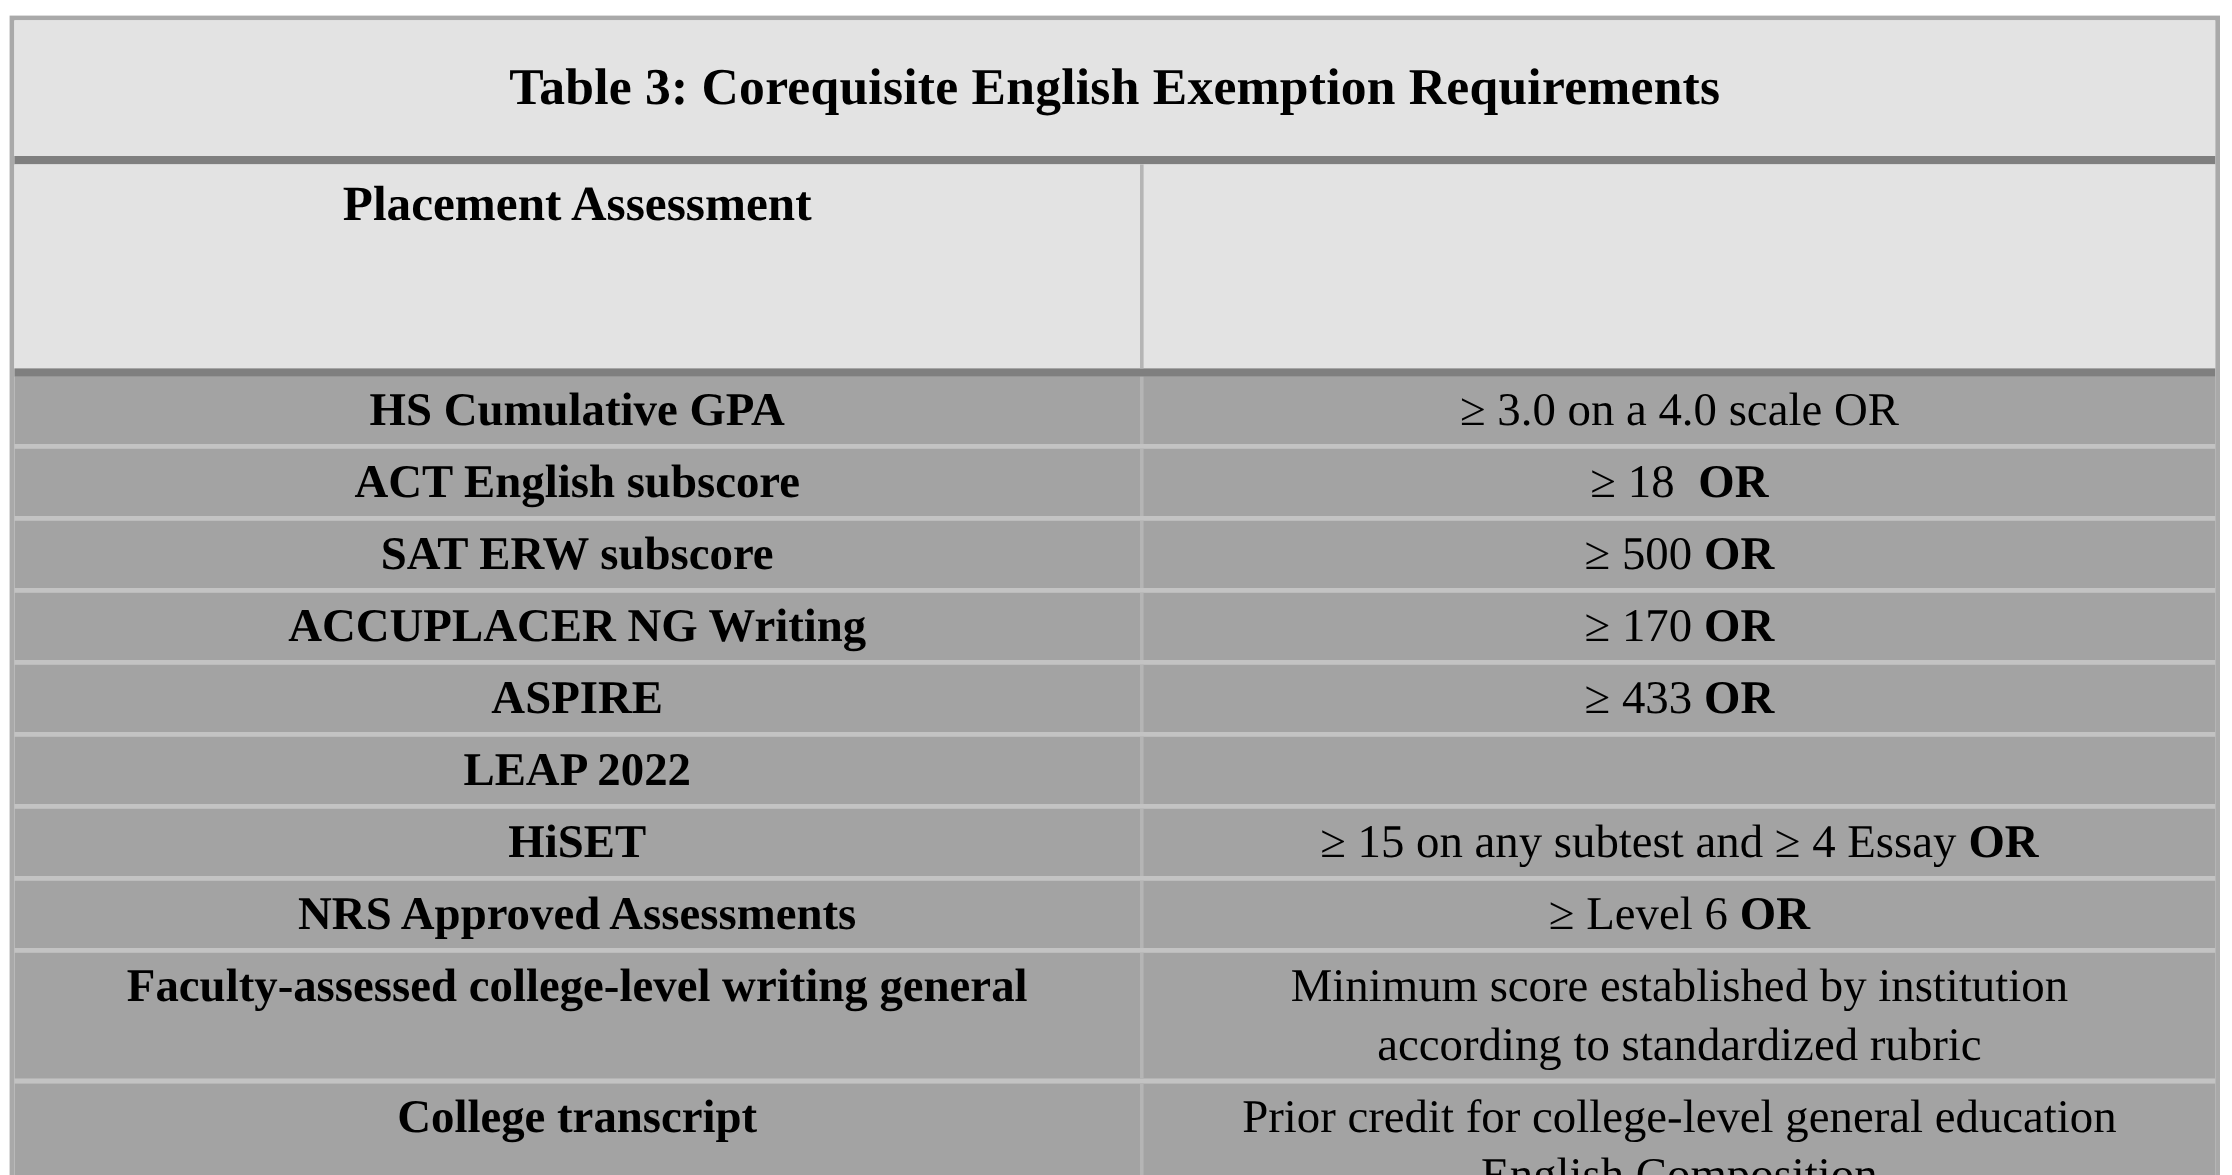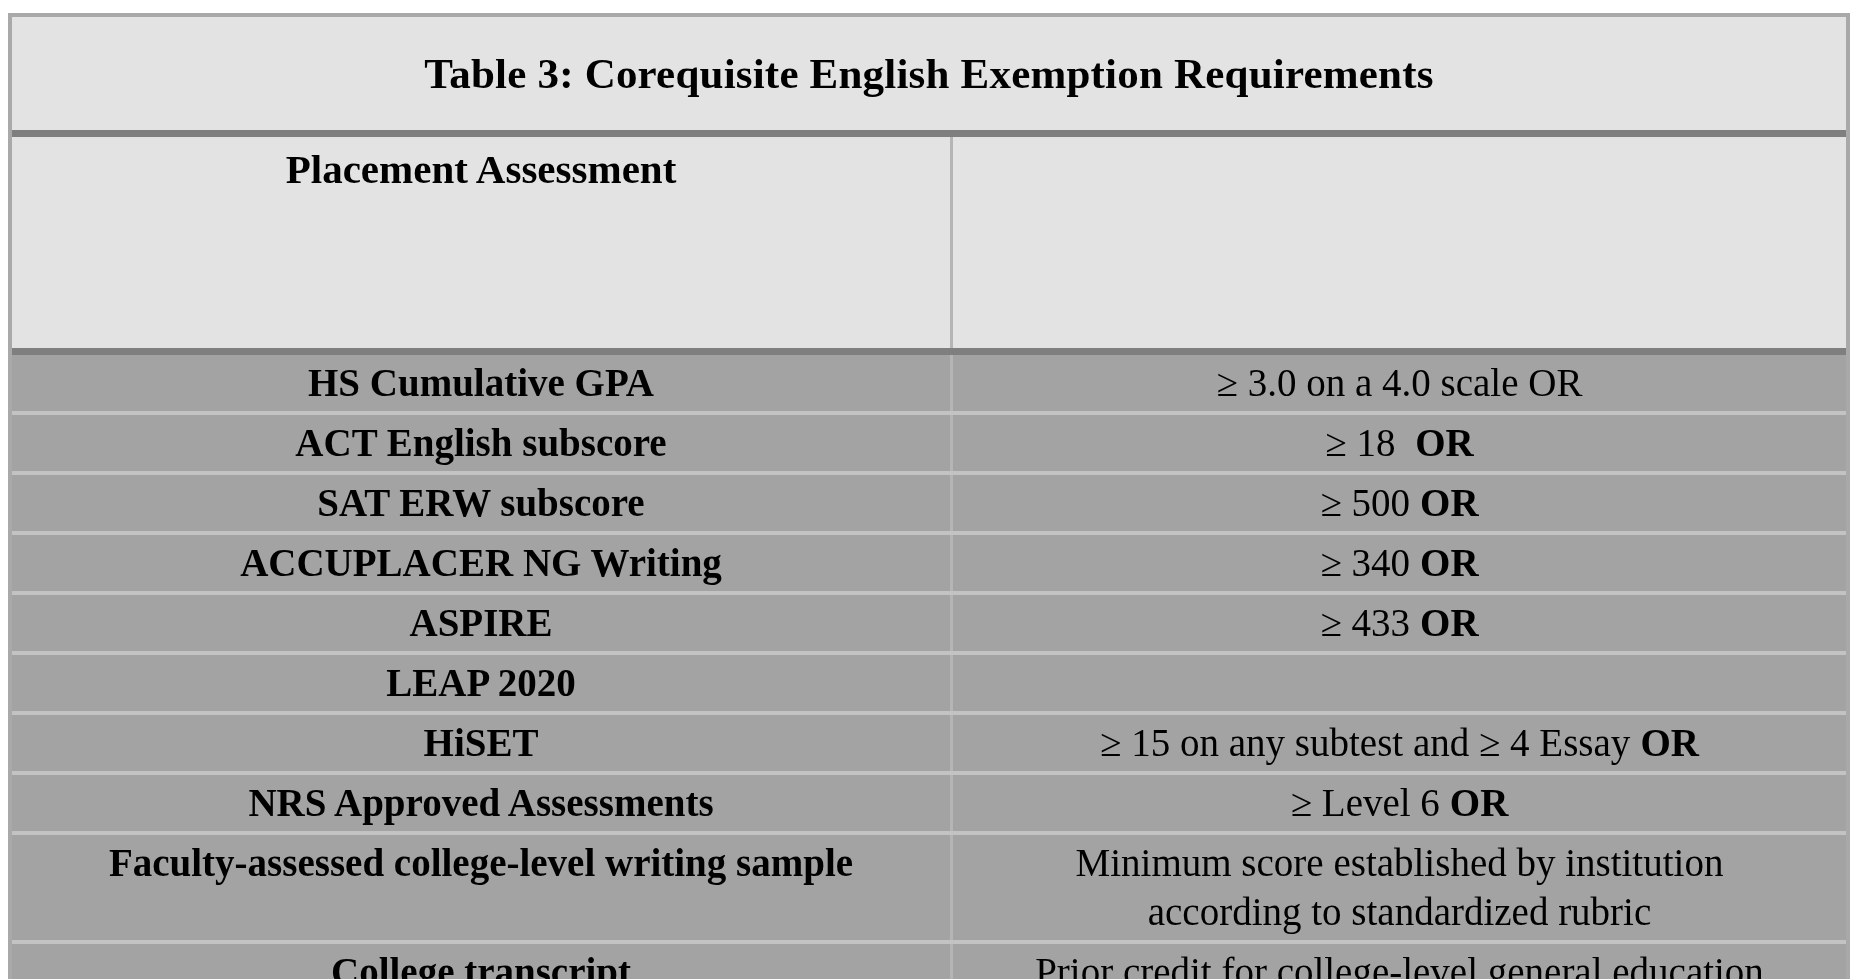--- a/index.html
+++ b/index.html
@@ -34,21 +34,21 @@
     background:var(--band-bg);
     border-bottom:7px solid var(--rule-dark);
     display:flex;align-items:center;justify-content:center;
   }
   .title-row span{
     font-weight:bold;font-size:43px;letter-spacing:.2px;
   }
   
   .header-row{
     box-sizing:border-box;
-    height:218px;
+    height:177px;
     background:var(--band-bg);
     border-bottom:7px solid var(--rule-dark);
     display:flex;
   }
   .cell{box-sizing:border-box;text-align:center;}
   .cell.left{
     width:941px;flex:0 0 941px;
     border-right:3px solid var(--divider);
     padding-top:8px;
   }
@@ -119,36 +119,36 @@
     <div class="cell right">
       <span class="req"><span>≥ 500</span><span class="or">OR</span></span>
     </div>
   </div>
 
   <div class="body-row">
     <div class="cell left">
       <span>ACCUPLACER NG Writing</span>
     </div>
     <div class="cell right">
-      <span class="req"><span>≥ 340</span><span class="or">OR</span></span>
+      <span class="req"><span>≥ 170</span><span class="or">OR</span></span>
     </div>
   </div>
 
   <div class="body-row">
     <div class="cell left">
       <span>ASPIRE</span>
     </div>
     <div class="cell right">
       <span class="req"><span>≥ 433</span><span class="or">OR</span></span>
     </div>
   </div>
 
   <div class="body-row">
     <div class="cell left">
-      <span>LEAP 2020</span>
+      <span>LEAP 2022</span>
     </div>
   </div>
 
   <div class="body-row">
     <div class="cell left">
       <span>HiSET</span>
     </div>
     <div class="cell right">
       <span class="req"><span>≥ 15 on any subtest and ≥ 4 Essay</span><span class="or">OR</span></span>
     </div>
@@ -158,21 +158,21 @@
     <div class="cell left">
       <span>NRS Approved Assessments</span>
     </div>
     <div class="cell right">
       <span class="req"><span>≥ Level 6</span><span class="or">OR</span></span>
     </div>
   </div>
 
   <div class="body-row">
     <div class="cell left">
-      <span>Faculty-assessed college-level writing sample</span>
+      <span>Faculty-assessed college-level writing general</span>
     </div>
     <div class="cell right">
       <span class="req"><span>Minimum score established by institution according to standardized rubric</span><span class="or"></span></span>
     </div>
   </div>
 
   <div class="body-row">
     <div class="cell left">
       <span>College transcript</span>
     </div>

